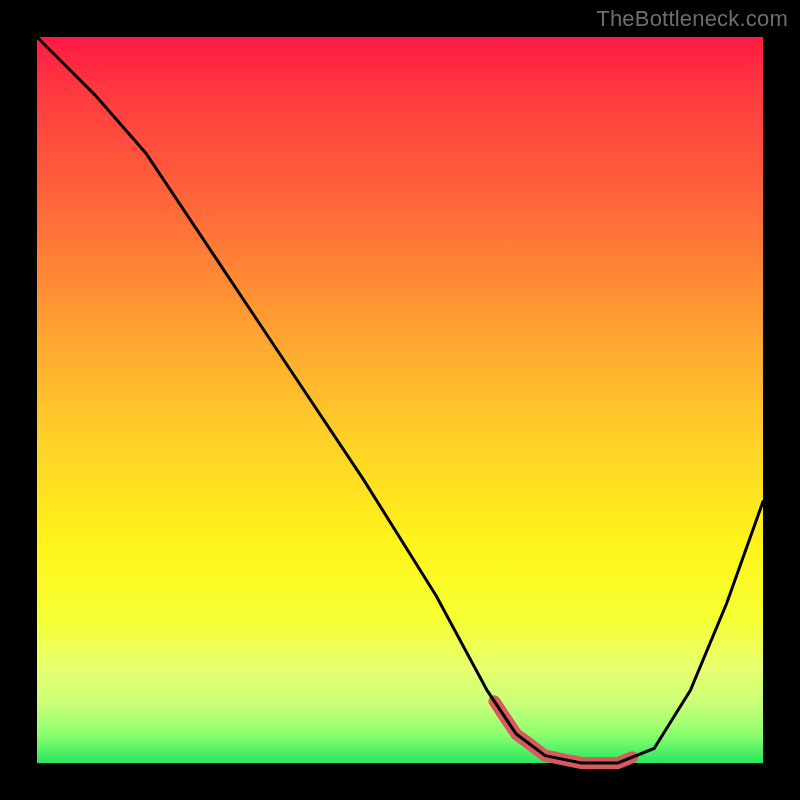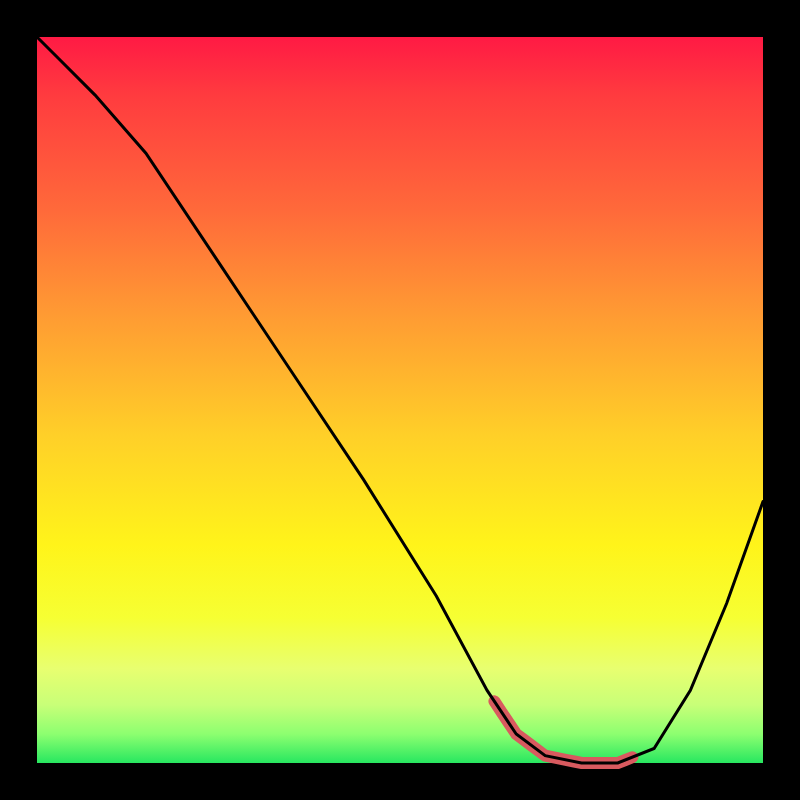--- a/index.html
+++ b/index.html
@@ -71,13 +71,14 @@
 </head>
 <body>
 
 <div class="frame">
   <div class="plot-area">
     <svg class="curve-layer" viewBox="0 0 726 726">
       <path class="curve-highlight" d="M457.4 664.3 L464.6 675.2 L471.9 686.1 L479.2 697.0 L486.4 702.4 L493.7 707.9 L500.9 713.3 L508.2 718.7 L515.5 720.2 L522.7 721.6 L530.0 723.1 L537.2 724.5 L544.5 726.0 L551.8 726.0 L559.0 726.0 L566.3 726.0 L573.5 726.0 L580.8 726.0 L588.1 723.1 L595.3 720.2"></path>
       <path class="curve-main" d="M0.0 0.0 L21.8 21.8 L58.1 58.1 L108.9 116.2 L181.5 225.1 L254.1 334.0 L326.7 442.9 L399.3 559.0 L450.1 653.4 L479.2 697.0 L508.2 718.7 L544.5 726.0 L580.8 726.0 L617.1 711.5 L653.4 653.4 L689.7 566.3 L726.0 464.6"></path>
     </svg>
   </div>
+  <div class="watermark">TheBottleneck.com</div>
 </div>
 
 </body></html>

